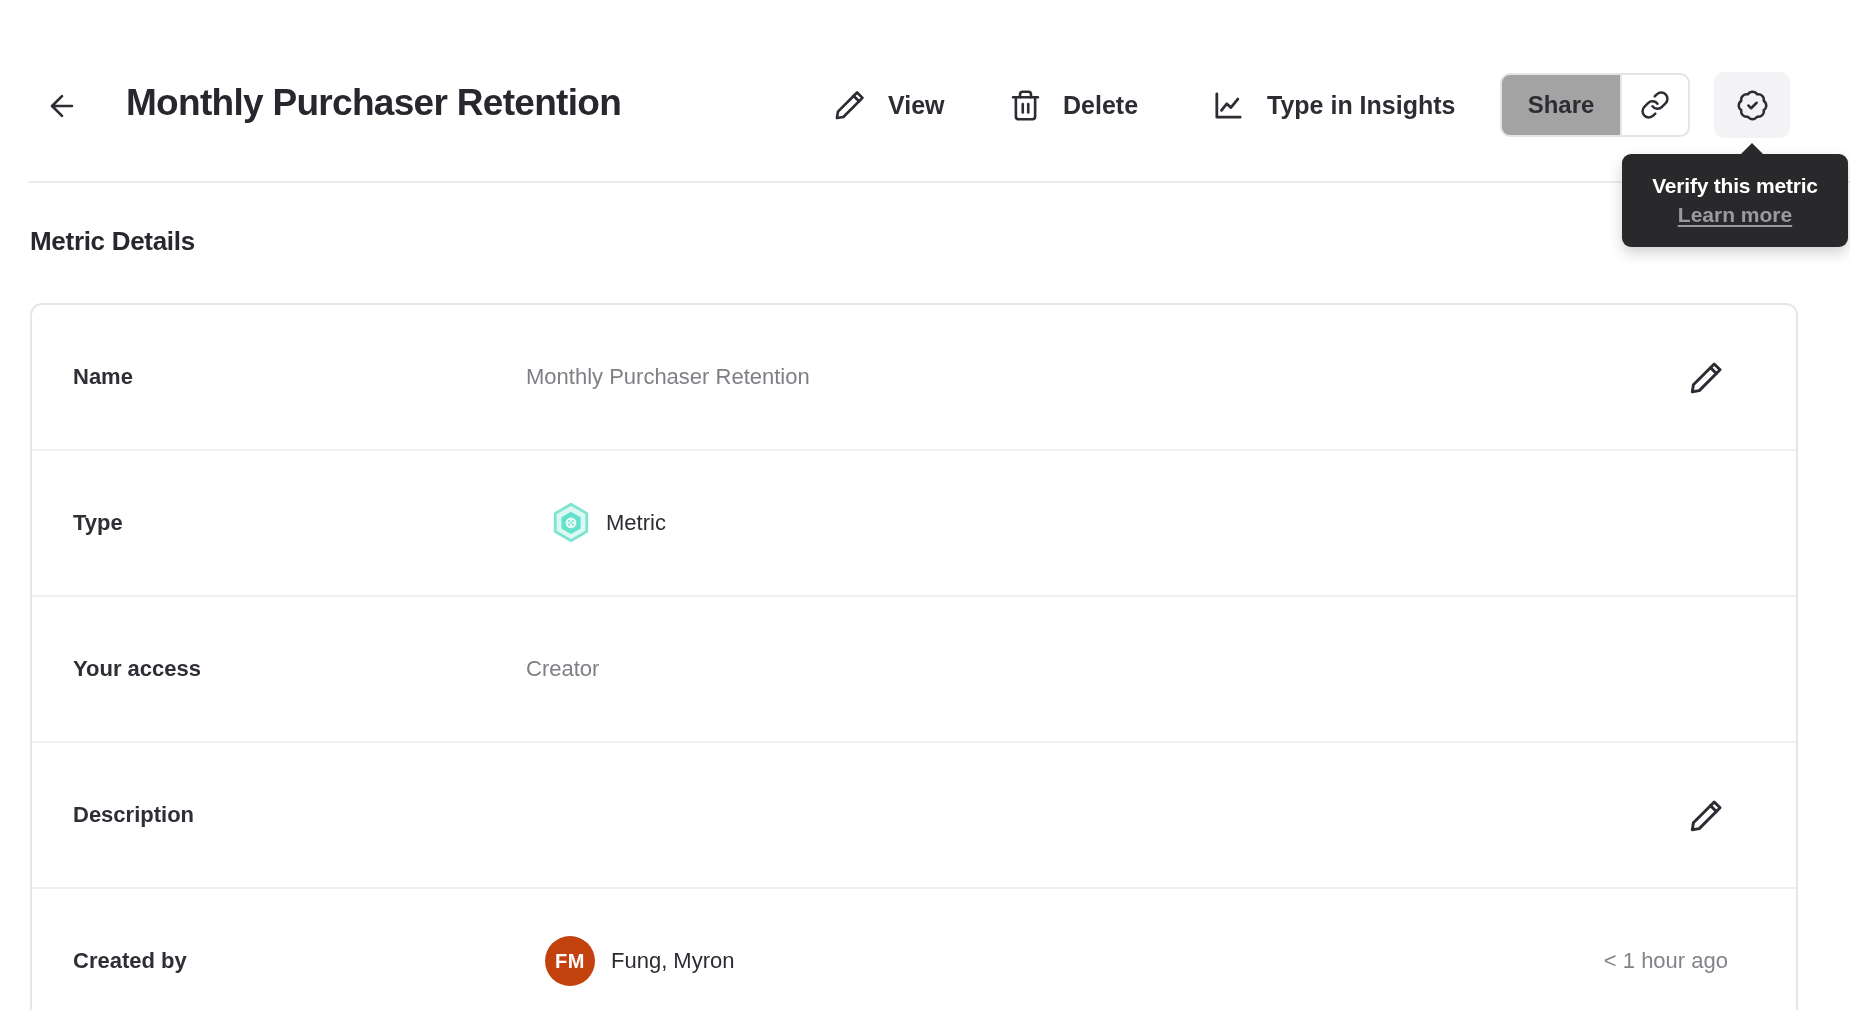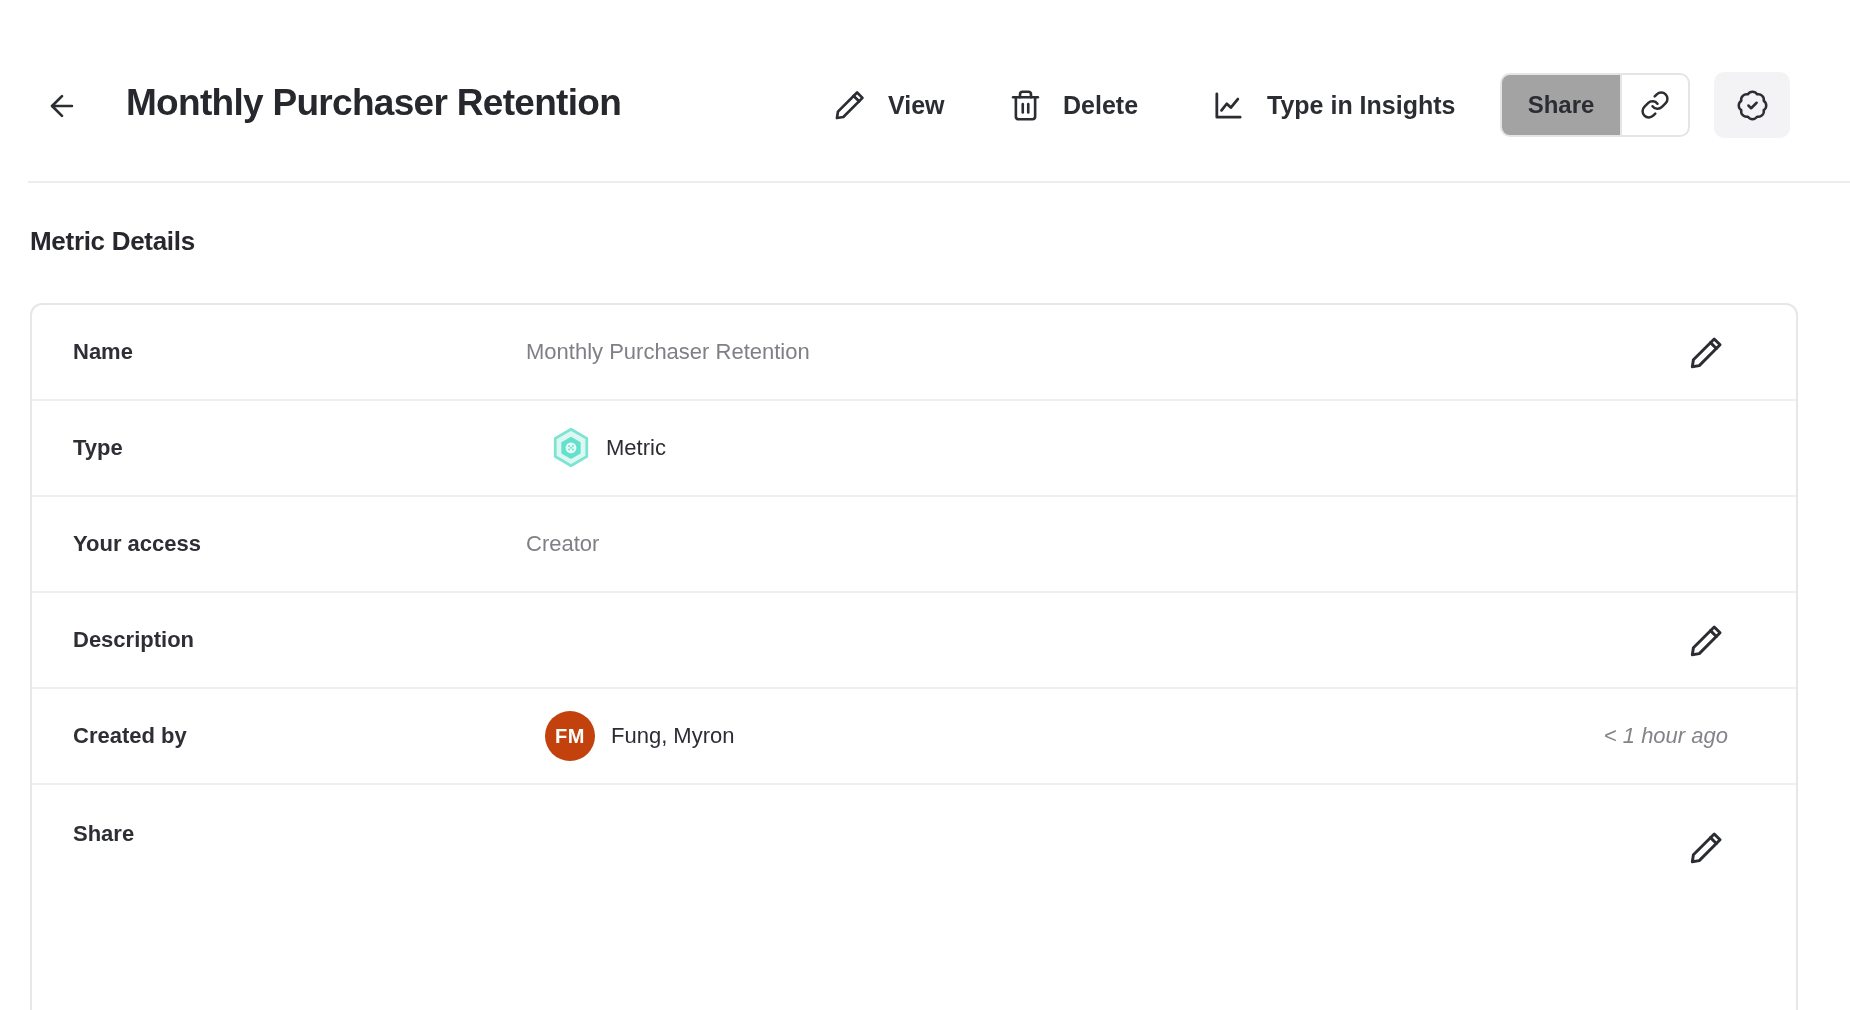--- a/index.html
+++ b/index.html
@@ -46,31 +46,31 @@
                    text-underline-offset:3px; cursor:pointer; }
 
   
   .section-heading { position:absolute; left:30px; top:226px; font-size:26px; font-weight:700;
                      letter-spacing:-0.3px; color:#27282d;text-align:right; }
 
   
   .card { position:absolute; left:30px; top:303px; width:1768px; height:780px;
           background:#fff; border:2px solid #e7e7ea; border-radius:12px; overflow:hidden; }
   .row { position:relative; display:flex; align-items:center;
-         height:96px; padding:0 80px 0 41px; border-bottom:2px solid #efeff1; }
+         height:146px; padding:0 80px 0 41px; border-bottom:2px solid #efeff1; }
   .row:last-child { border-bottom:none; height:160px; align-items:flex-start; padding-top:36px; }
   .row-label { width:453px; flex:0 0 453px; font-size:22px; font-weight:600; color:#2e2f35; }
   .row-value { font-size:22px; color:#7f7f85; display:flex; align-items:center; }
   .row-value.dark { color:#2b2d33;margin-left:28px; }
   .type-icon { width:42px; height:44px; margin:-2px 14px -2px -4px; }
   .avatar { width:50px; height:50px; border-radius:50%; background:#c2410c; margin:0 16px 0 -9px;
             display:flex; align-items:center; justify-content:center;
             color:#fff; font-size:20px; font-weight:700; letter-spacing:0.5px; }
   .row-meta { position:absolute; right:68px; top:50%; transform:translateY(-50%);
-              font-size:22px; color:#83838a;font-style:italic; }
+              font-size:22px; color:#83838a; }
   .row-edit-btn { position:absolute; right:62px; top:50%; transform:translateY(-50%);
                   width:56px; height:56px; display:flex; align-items:center; justify-content:center;
                   background:none; border:none; cursor:pointer; }
   .row:last-child .row-edit-btn { top:34px; transform:none; }
 
   svg.ic { display:block; }
 </style>
 </head>
 <body>
 
@@ -135,20 +135,24 @@
     <span>
       <svg class="ic" width="33" height="33" viewBox="0 0 24 24" fill="none" stroke="#2b2d33" stroke-width="1.8" stroke-linecap="round" stroke-linejoin="round">
         <path d="M3.85 8.62a4 4 0 0 1 4.78-4.77 4 4 0 0 1 6.74 0 4 4 0 0 1 4.78 4.78 4 4 0 0 1 0 6.74 4 4 0 0 1-4.77 4.78 4 4 0 0 1-6.75 0 4 4 0 0 1-4.78-4.77 4 4 0 0 1 0-6.76Z"></path>
         <path d="m9 12 2 2 4-4"></path>
       </svg>
     </span>
   </button>
 
   <div class="header-divider"></div>
 
+  <div class="tooltip">
+    <div class="tooltip-title">Verify this metric</div>
+    <a class="tooltip-link">Learn more</a>
+  </div>
 
   <h2 class="section-heading">Metric Details</h2>
 
   <div class="card">
 
     <div class="row">
       <div class="row-label">Name</div>
       <div class="row-value">Monthly Purchaser Retention</div>
       <button class="row-edit-btn">
         <span>

